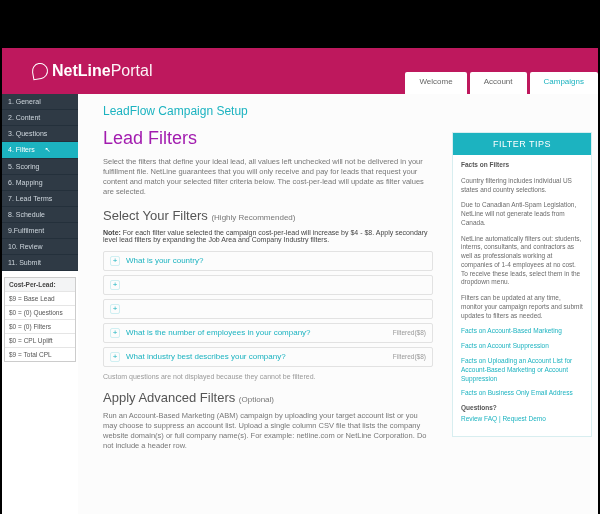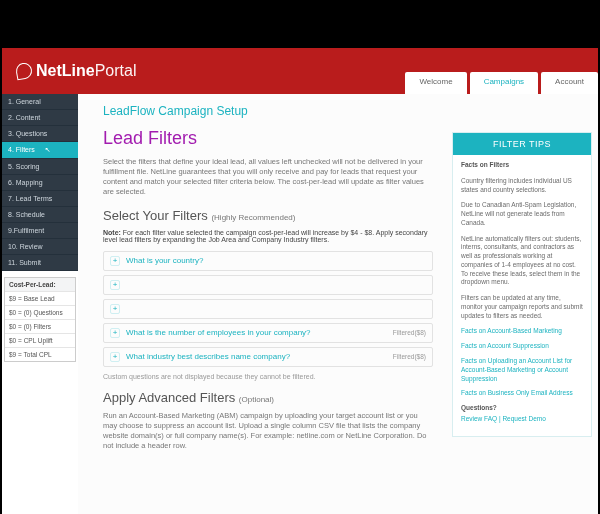--- a/index.html
+++ b/index.html
@@ -1,21 +1,21 @@
 <!DOCTYPE html>
 <html><head>
 <meta charset="utf-8">
 <style>
   * { box-sizing: border-box; margin: 0; padding: 0; }
   html, body { width: 600px; height: 514px; overflow: hidden; font-family: Arial, Helvetica, sans-serif; }
   body { background: #000; }
   .frame { position: absolute; left: 0; top: 0; width: 600px; height: 514px; background: #000; }
   .app { position: absolute; left: 2px; top: 48px; width: 596px; height: 466px; background: #fcfcfc; }
   
-  .header { height: 46px; background: #b91c1c; display: flex; align-items: center; justify-content: space-between; padding: 0 0 0 14px; }
+  .header { height: 46px; background: #be185d; display: flex; align-items: center; justify-content: space-between; padding: 0 0 0 30px; }
   .logo { display: flex; align-items: center; gap: 4px; color: #fff; font-size: 16px; }
   .logo .mark { width: 16px; height: 16px; border: 1.5px solid #fff; border-radius: 50% 50% 50% 0; transform: rotate(-10deg); display: inline-block; }
   .logo .bold { font-weight: 700; }
   .logo .light { font-weight: 300; opacity: .95; }
   .tabs { display: flex; gap: 0; align-self: flex-end; height: 22px; }
   .tab { background: #fff; color: #666; font-size: 8px; padding: 5px 14px 0; border-top-left-radius: 2px; border-top-right-radius: 2px; margin-left: 3px; min-width: 50px; text-align: left; cursor: pointer; }
   .tab.active { color: #1cb3c0; }
   
   .body { display: flex; height: calc(100% - 46px); gap: 7px; }
   
@@ -59,22 +59,22 @@
 <div class="frame">
   <div class="app">
 
     <div class="header">
       <div class="logo">
         <span class="mark"></span>
         <span><span class="bold">NetLine</span><span class="light">Portal</span></span>
       </div>
       <div class="tabs">
         <div class="tab">Welcome</div>
+        <div class="tab">Account</div>
         <div class="tab active">Campaigns</div>
-        <div class="tab">Account</div>
       </div>
     </div>
 
     <div class="body">
 
       <div class="sidebar">
         <div class="steps">
           <div class="step">1. General</div>
           <div class="step">2. Content</div>
           <div class="step">3. Questions</div>
@@ -121,21 +121,21 @@
           <span class="toggle">+</span>
           <span class="meta"></span>
         </div>
         <div class="acc">
           <span class="toggle">+</span>
           <span>What is the number of employees in your company?</span>
           <span class="meta">Filtered($8)</span>
         </div>
         <div class="acc">
           <span class="toggle">+</span>
-          <span>What industry best describes name company?</span>
+          <span>What industry best describes your company?</span>
           <span class="meta">Filtered($8)</span>
         </div>
 
         <p class="muted-note">Custom questions are not displayed because they cannot be filtered.</p>
 
         <h2>
           <span>Apply Advanced Filters</span>
           <span class="sub">(Optional)</span>
         </h2>
         <p class="desc">Run an Account-Based Marketing (ABM) campaign by uploading your target account list or you may choose to suppress an account list. Upload a single column CSV file that lists the company website domain(s) or full company name(s). For example: netline.com or NetLine Corporation. Do not include a header row.</p>

